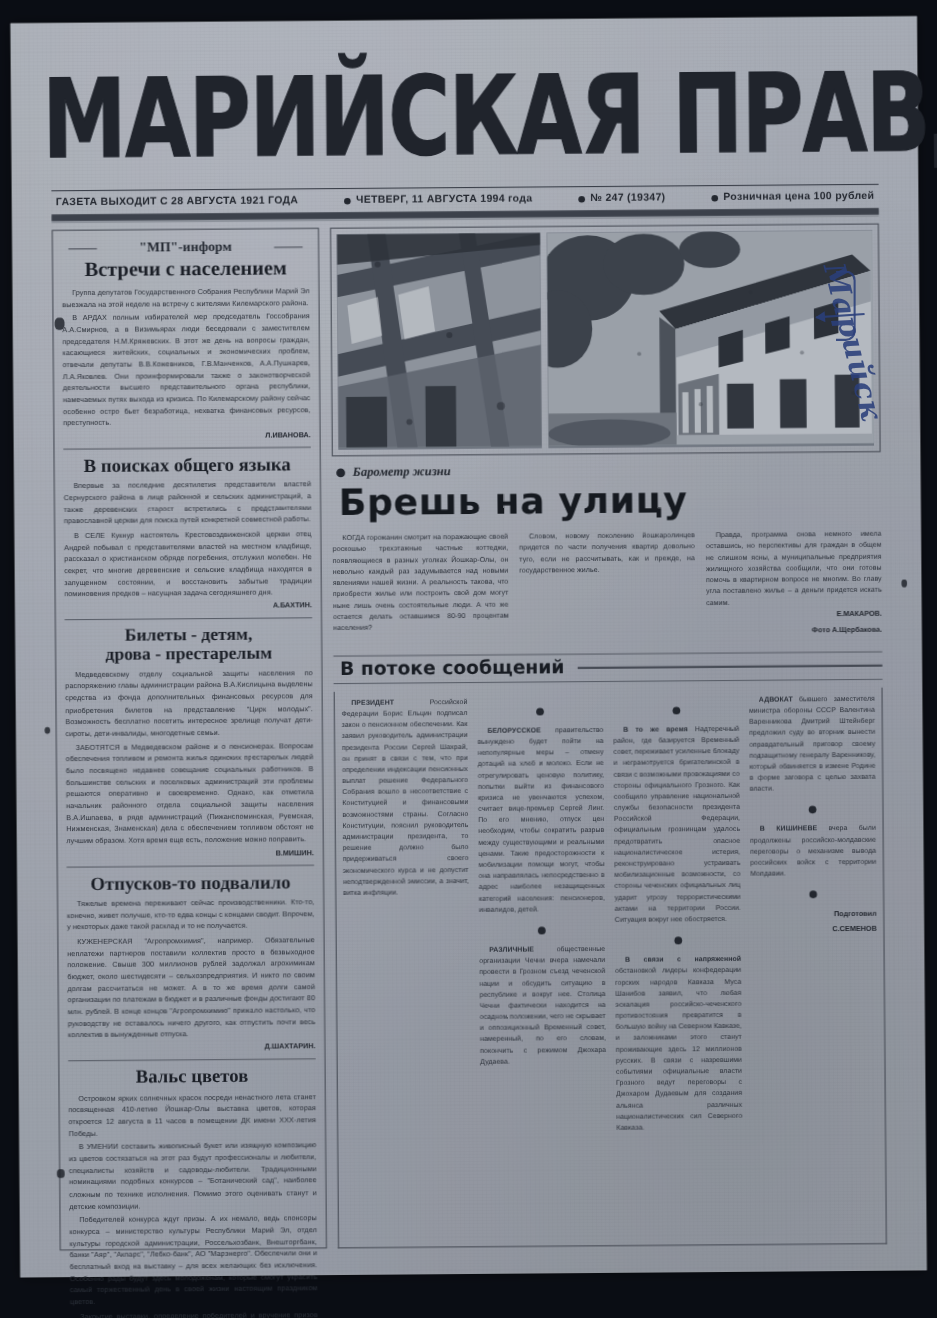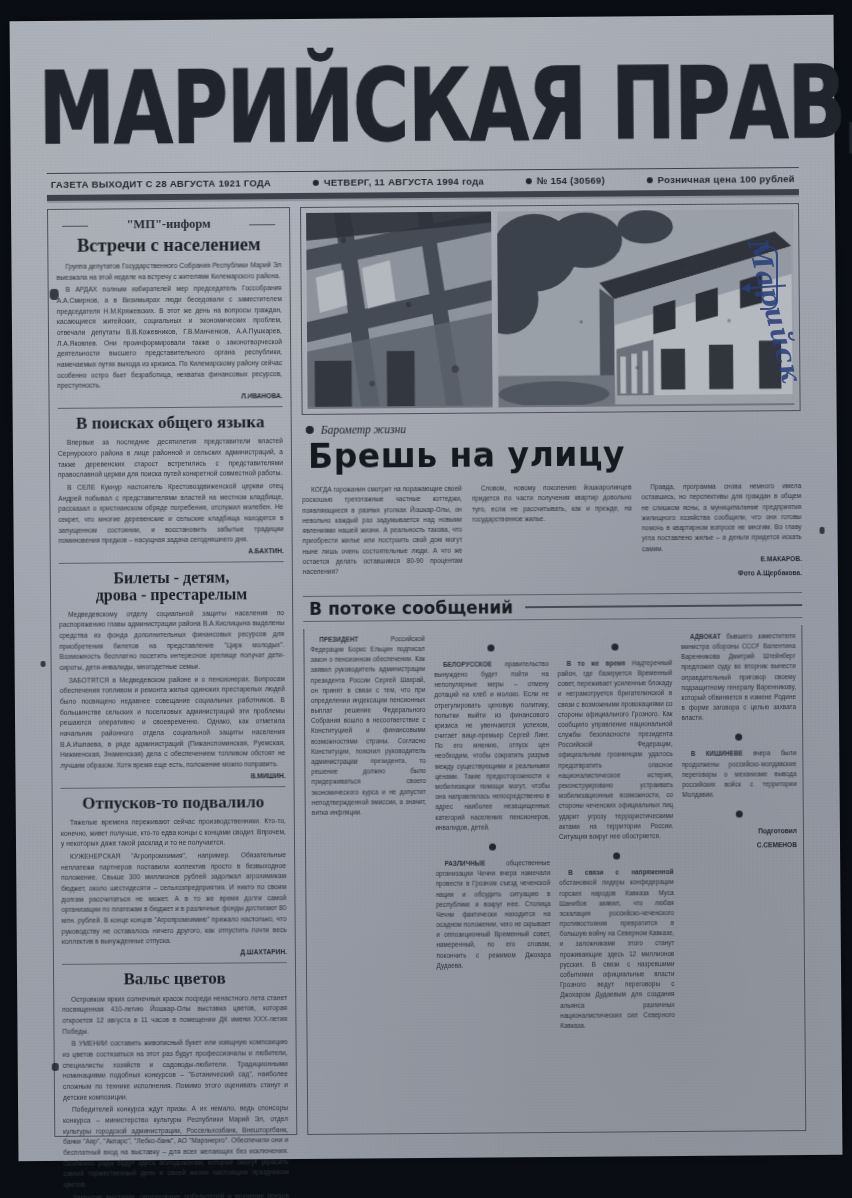--- a/index.html
+++ b/index.html
@@ -90,21 +90,21 @@
   
   .photo-block{border:1px solid #4a4f59;padding:5px;box-sizing:border-box;}
   .photos{display:flex;gap:6px;height:196px;}
   .photo{position:relative;overflow:hidden;background:#6f7680;}
   .photo.p1{width:38%;}
   .photo.p2{flex:1;}
   .ph-img{position:absolute;inset:0;}
 
   .caption-row{display:flex;align-items:center;gap:7px;margin:9px 0 2px 4px;}
   .cap-dot{width:8px;height:8px;border-radius:50%;background:#23272f;display:inline-block;}
-  .cap-text{font-family:"Liberation Serif",serif;font-style:italic;font-weight:normal;
+  .cap-text{font-family:"Liberation Serif",serif;font-style:italic;font-weight:bold;
     font-size:11.5px;color:#23272f;text-align:right;}
   h1.main-head{
     font-family:"DejaVu Sans",sans-serif;font-weight:bold;font-size:33px;
     color:#15191f;margin:2px 0 4px 6px;letter-spacing:.5px;line-height:1;
   }
 
   
   .story3{display:flex;gap:10px;margin-top:8px;}
   .story3 .c{flex:1;}
   .story3 p.body{font-size:6.4px;line-height:1.6;}
@@ -162,21 +162,21 @@
         <div class="dateline">
           <div class="dl-item">
             <span>ГАЗЕТА ВЫХОДИТ С 28 АВГУСТА 1921 ГОДА</span>
           </div>
           <div class="dl-item">
             <span class="bullet"></span>
             <span>ЧЕТВЕРГ, 11 АВГУСТА 1994 года</span>
           </div>
           <div class="dl-item">
             <span class="bullet"></span>
-            <span>№ 154 (30569)</span>
+            <span>№ 247 (19347)</span>
           </div>
           <div class="dl-item">
             <span class="bullet"></span>
             <span>Розничная цена 100 рублей</span>
           </div>
         </div>
         <div class="rule-fat"></div>
       </div>
 
       <div class="content">

